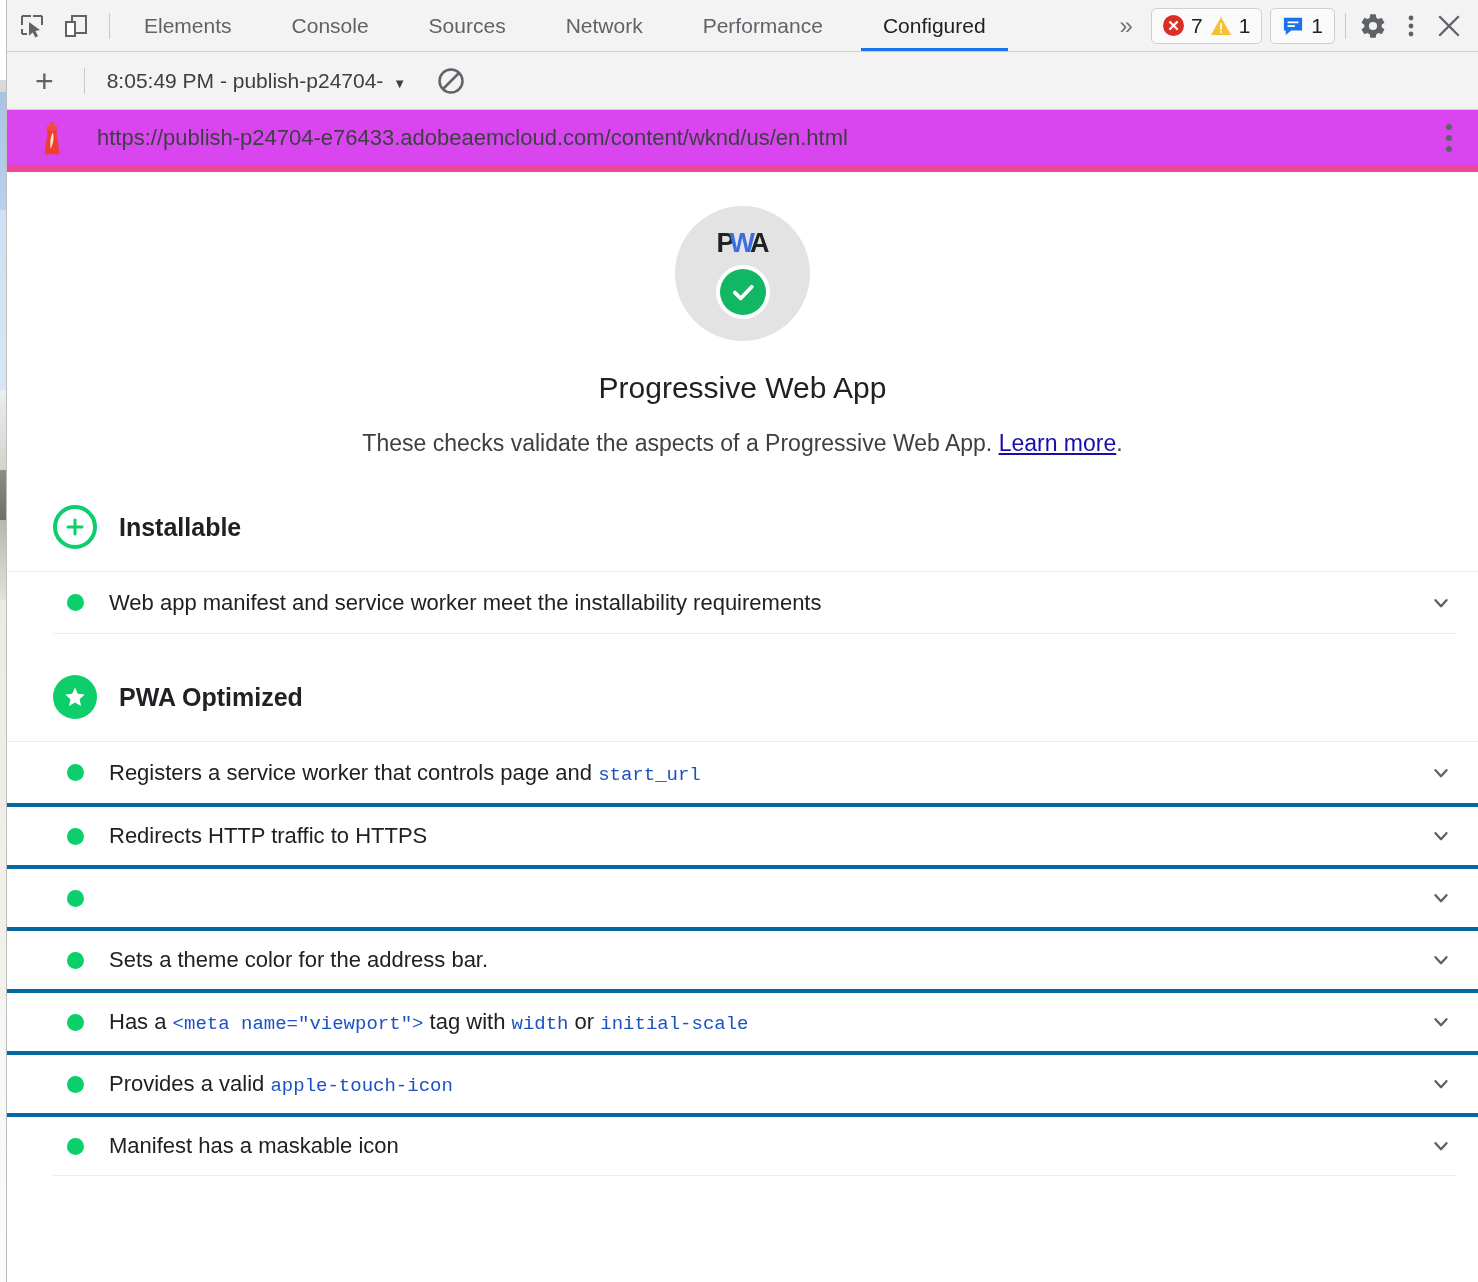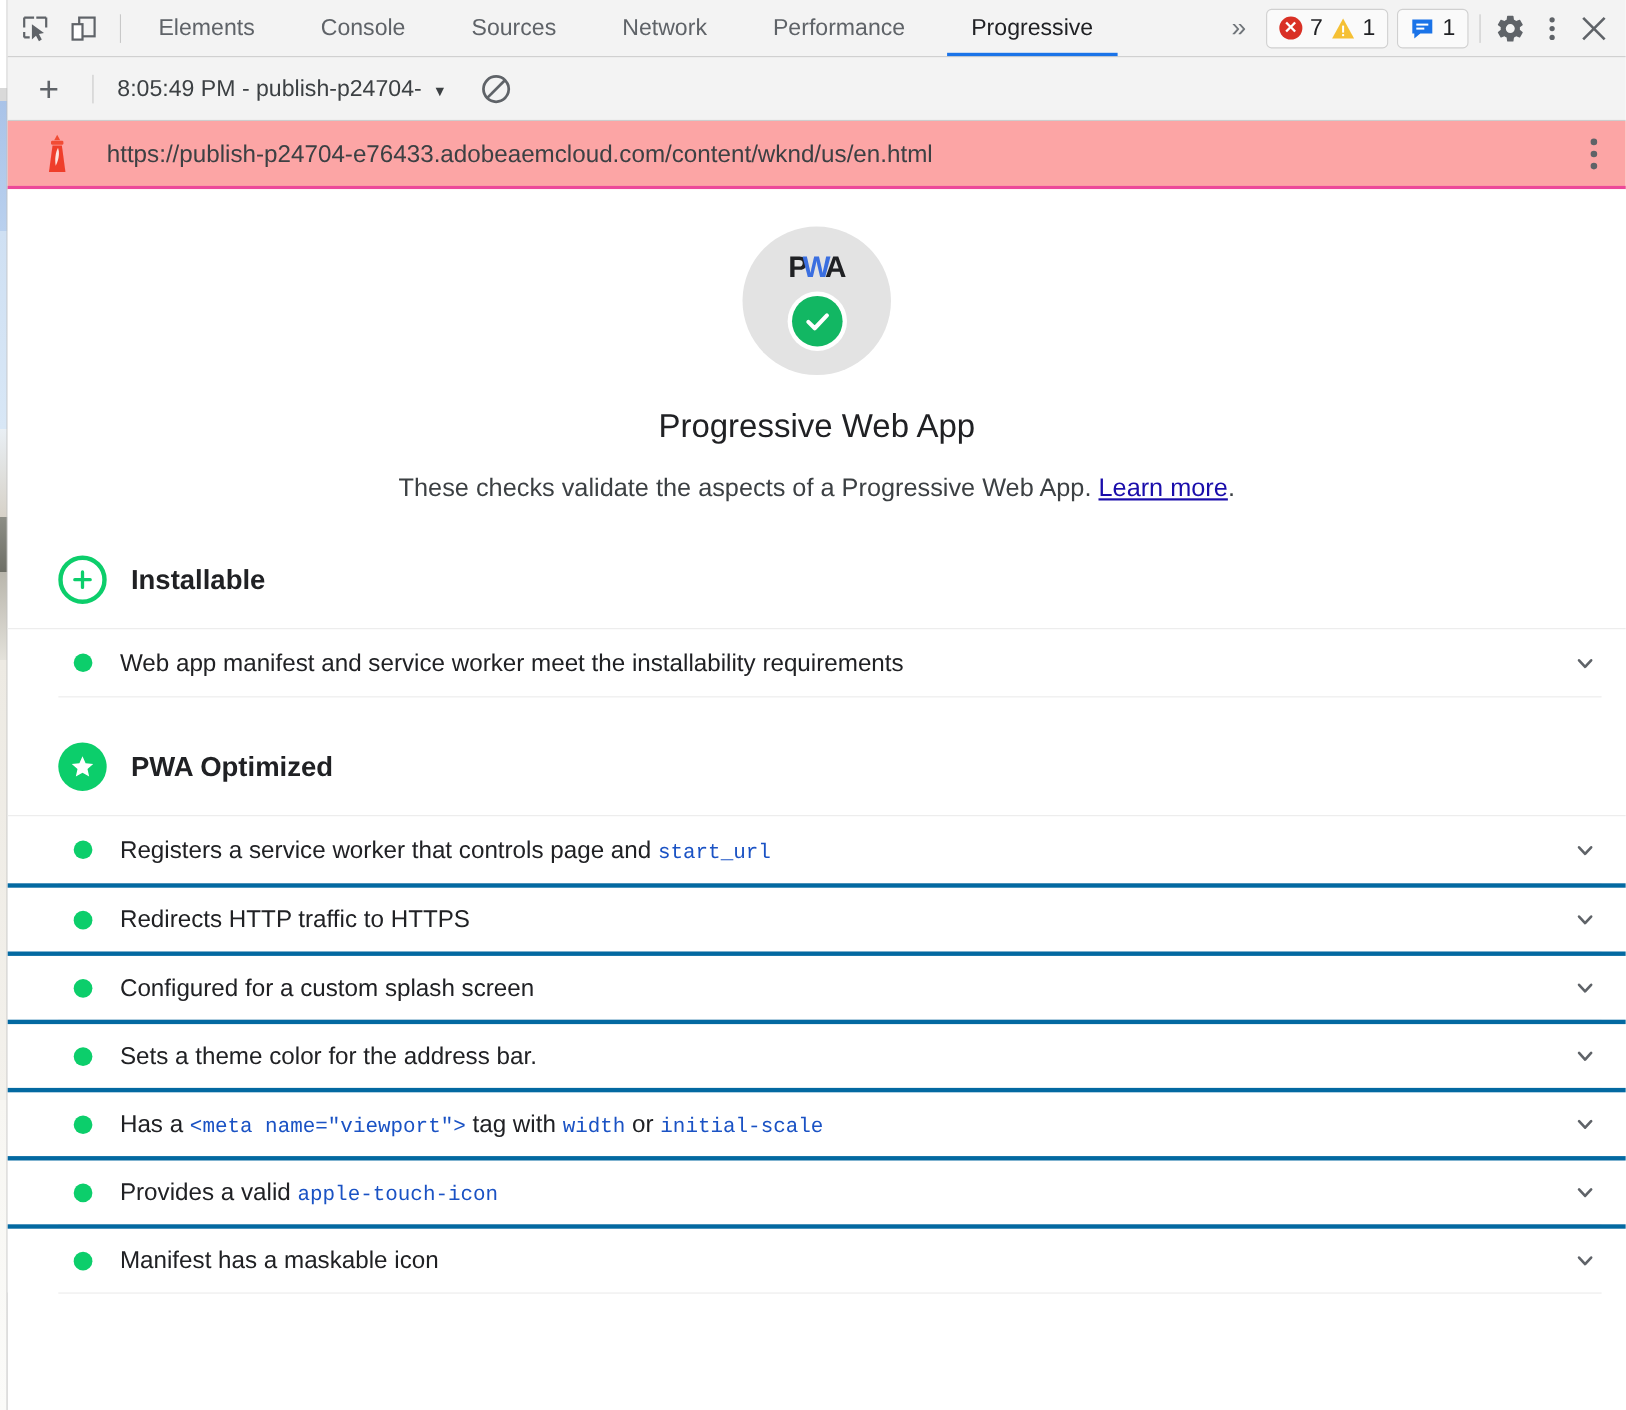--- a/index.html
+++ b/index.html
@@ -78,21 +78,21 @@
     display:flex; align-items:center; padding-left:22px; gap:0;
   }
   .plus-btn { font-size:32px; color:#5f6368; line-height:1; cursor:pointer; font-weight:300; padding:0 6px;}
   .subbar .vsep2 { width:1px; height:26px; background:#c8c8c8; margin:0 22px 0 24px; }
   .run-label { font-size:21px; color:#3c4043; white-space:nowrap; cursor:pointer;}
   .caret { font-size:13px; color:#3c4043; margin-left:10px; }
   .clear-btn { margin-left:30px; cursor:pointer; display:flex; align-items:center; }
 
   
   .urlbar {
-    height: 62px; background:#fca5a5; border-bottom:3px solid #ec4899;
+    height: 62px; background:#d946ef; border-bottom:7px solid #ec4899;
     display:flex; align-items:center; padding:0 18px 0 30px;
   }
   .lh-icon { width:30px; height:38px; flex:0 0 auto; }
   .url-text {
     font-size:22px; color:#3c4043; margin-left:30px;
     white-space:nowrap; overflow:hidden; text-overflow:ellipsis;
   }
   .kebab { margin-left:auto; display:flex; flex-direction:column; gap:5px; cursor:pointer; padding:8px; }
   .kebab i { width:6px; height:6px; border-radius:50%; background:#5f6368; display:block; }
 
@@ -188,21 +188,21 @@
         <div class="tab">
             <span>Sources</span>
           </div>
         <div class="tab">
             <span>Network</span>
           </div>
         <div class="tab">
             <span>Performance</span>
           </div>
         <div class="tab active">
-            <span>Progressive</span>
+            <span>Configured</span>
           </div>
       </div>
 
       <div class="tb-right">
         <div class="chev-more">»</div>
 
         <div class="badge-box">
           <span class="err-dot">✕</span>
           <span class="badge-num">7</span>
           <svg class="warn-tri" viewBox="0 0 24 22">
@@ -348,21 +348,20 @@
               <span class="audit-text"><span>Redirects HTTP traffic to HTTPS</span></span>
               <span class="chev">
                 <svg width="22" height="22" viewBox="0 0 24 24">
                     <path d="M6 9 L12 15.5 L18 9" stroke="#5f6368" stroke-width="2.6" fill="none" stroke-linecap="round" stroke-linejoin="round"></path>
                   </svg>
               </span>
             </div>
 
             <div class="audit">
               <span class="dot pass"></span>
-              <span class="audit-text"><span>Configured for a custom splash screen</span></span>
               <span class="chev">
                 <svg width="22" height="22" viewBox="0 0 24 24">
                     <path d="M6 9 L12 15.5 L18 9" stroke="#5f6368" stroke-width="2.6" fill="none" stroke-linecap="round" stroke-linejoin="round"></path>
                   </svg>
               </span>
             </div>
 
             <div class="audit">
               <span class="dot pass"></span>
               <span class="audit-text"><span>Sets a theme color for the address bar.</span></span>

